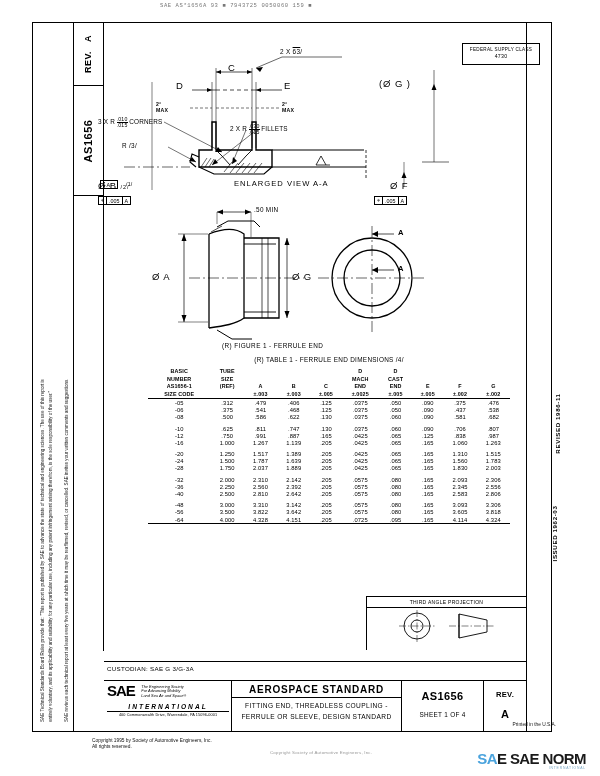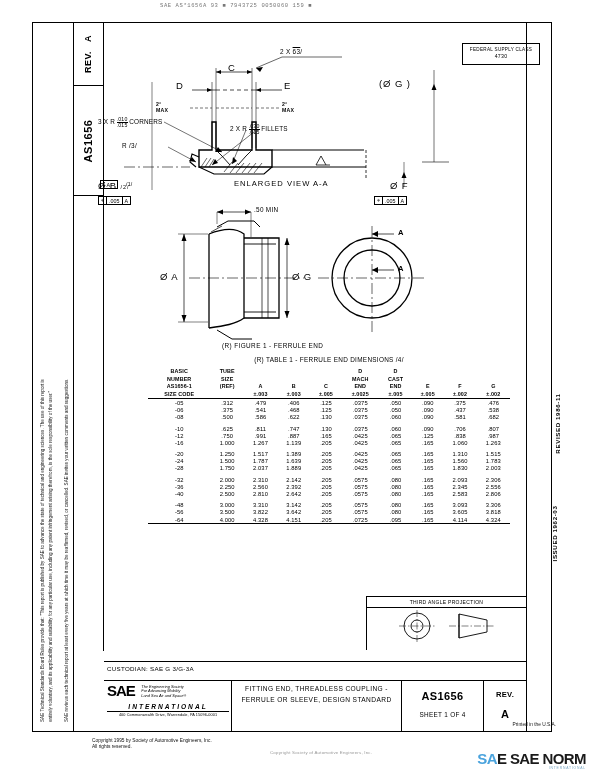--- a/index.html
+++ b/index.html
@@ -563,21 +563,21 @@
     <div class="dtxt big" style="left:286px; top:158px;">Ø F</div>
     <div class="fcf" style="left:270px; top:174px;">
       <div>⌖</div>
       <div>.005</div>
       <div>A</div>
     </div>
 
     <div class="dtxt mid" style="left:130px; top:157px; letter-spacing:1px;text-align:center;">ENLARGED VIEW A-A</div>
 
     <div class="dtxt" style="left:150px; top:184px;">.50 MIN</div>
-    <div class="dtxt big" style="left:56px; top:249px;">Ø A</div>
+    <div class="dtxt big" style="left:48px; top:249px;">Ø A</div>
     <div class="dtxt big" style="left:188px; top:249px;">Ø G</div>
 
     <div class="dtxt mid bold" style="left:294px; top:206px;">A</div>
     <div class="dtxt mid bold" style="left:294px; top:242px;">A</div>
 
     <div class="dtxt" style="left:118px; top:320px; letter-spacing:.4px;">(R) FIGURE 1 - FERRULE END</div>
   </div>
 
   <div class="tblcap">(R) TABLE 1 - FERRULE END DIMENSIONS /4/</div>
 
@@ -852,20 +852,21 @@
       <span class="sae-mark">SAE</span>
       <span class="sae-tag">
         <span>The Engineering Society</span><br>
         <span>For Advancing Mobility</span><br>
         <span>Land Sea Air and Space®</span>
       </span>
       <div class="intl">INTERNATIONAL</div>
       <div class="addr">400 Commonwealth Drive, Warrendale, PA 15096-0001</div>
     </div>
     <div class="tb-mid">
+      <div class="as">AEROSPACE STANDARD</div>
       <div class="l1">FITTING END, THREADLESS COUPLING -</div>
       <div class="l2">FERRULE OR SLEEVE, DESIGN STANDARD</div>
     </div>
     <div class="tb-right">
       <div class="num">AS1656</div>
       <div class="sheet">SHEET 1 OF 4</div>
     </div>
     <div class="tb-rev">
       <div class="lbl">REV.</div>
       <div class="val">A</div>

